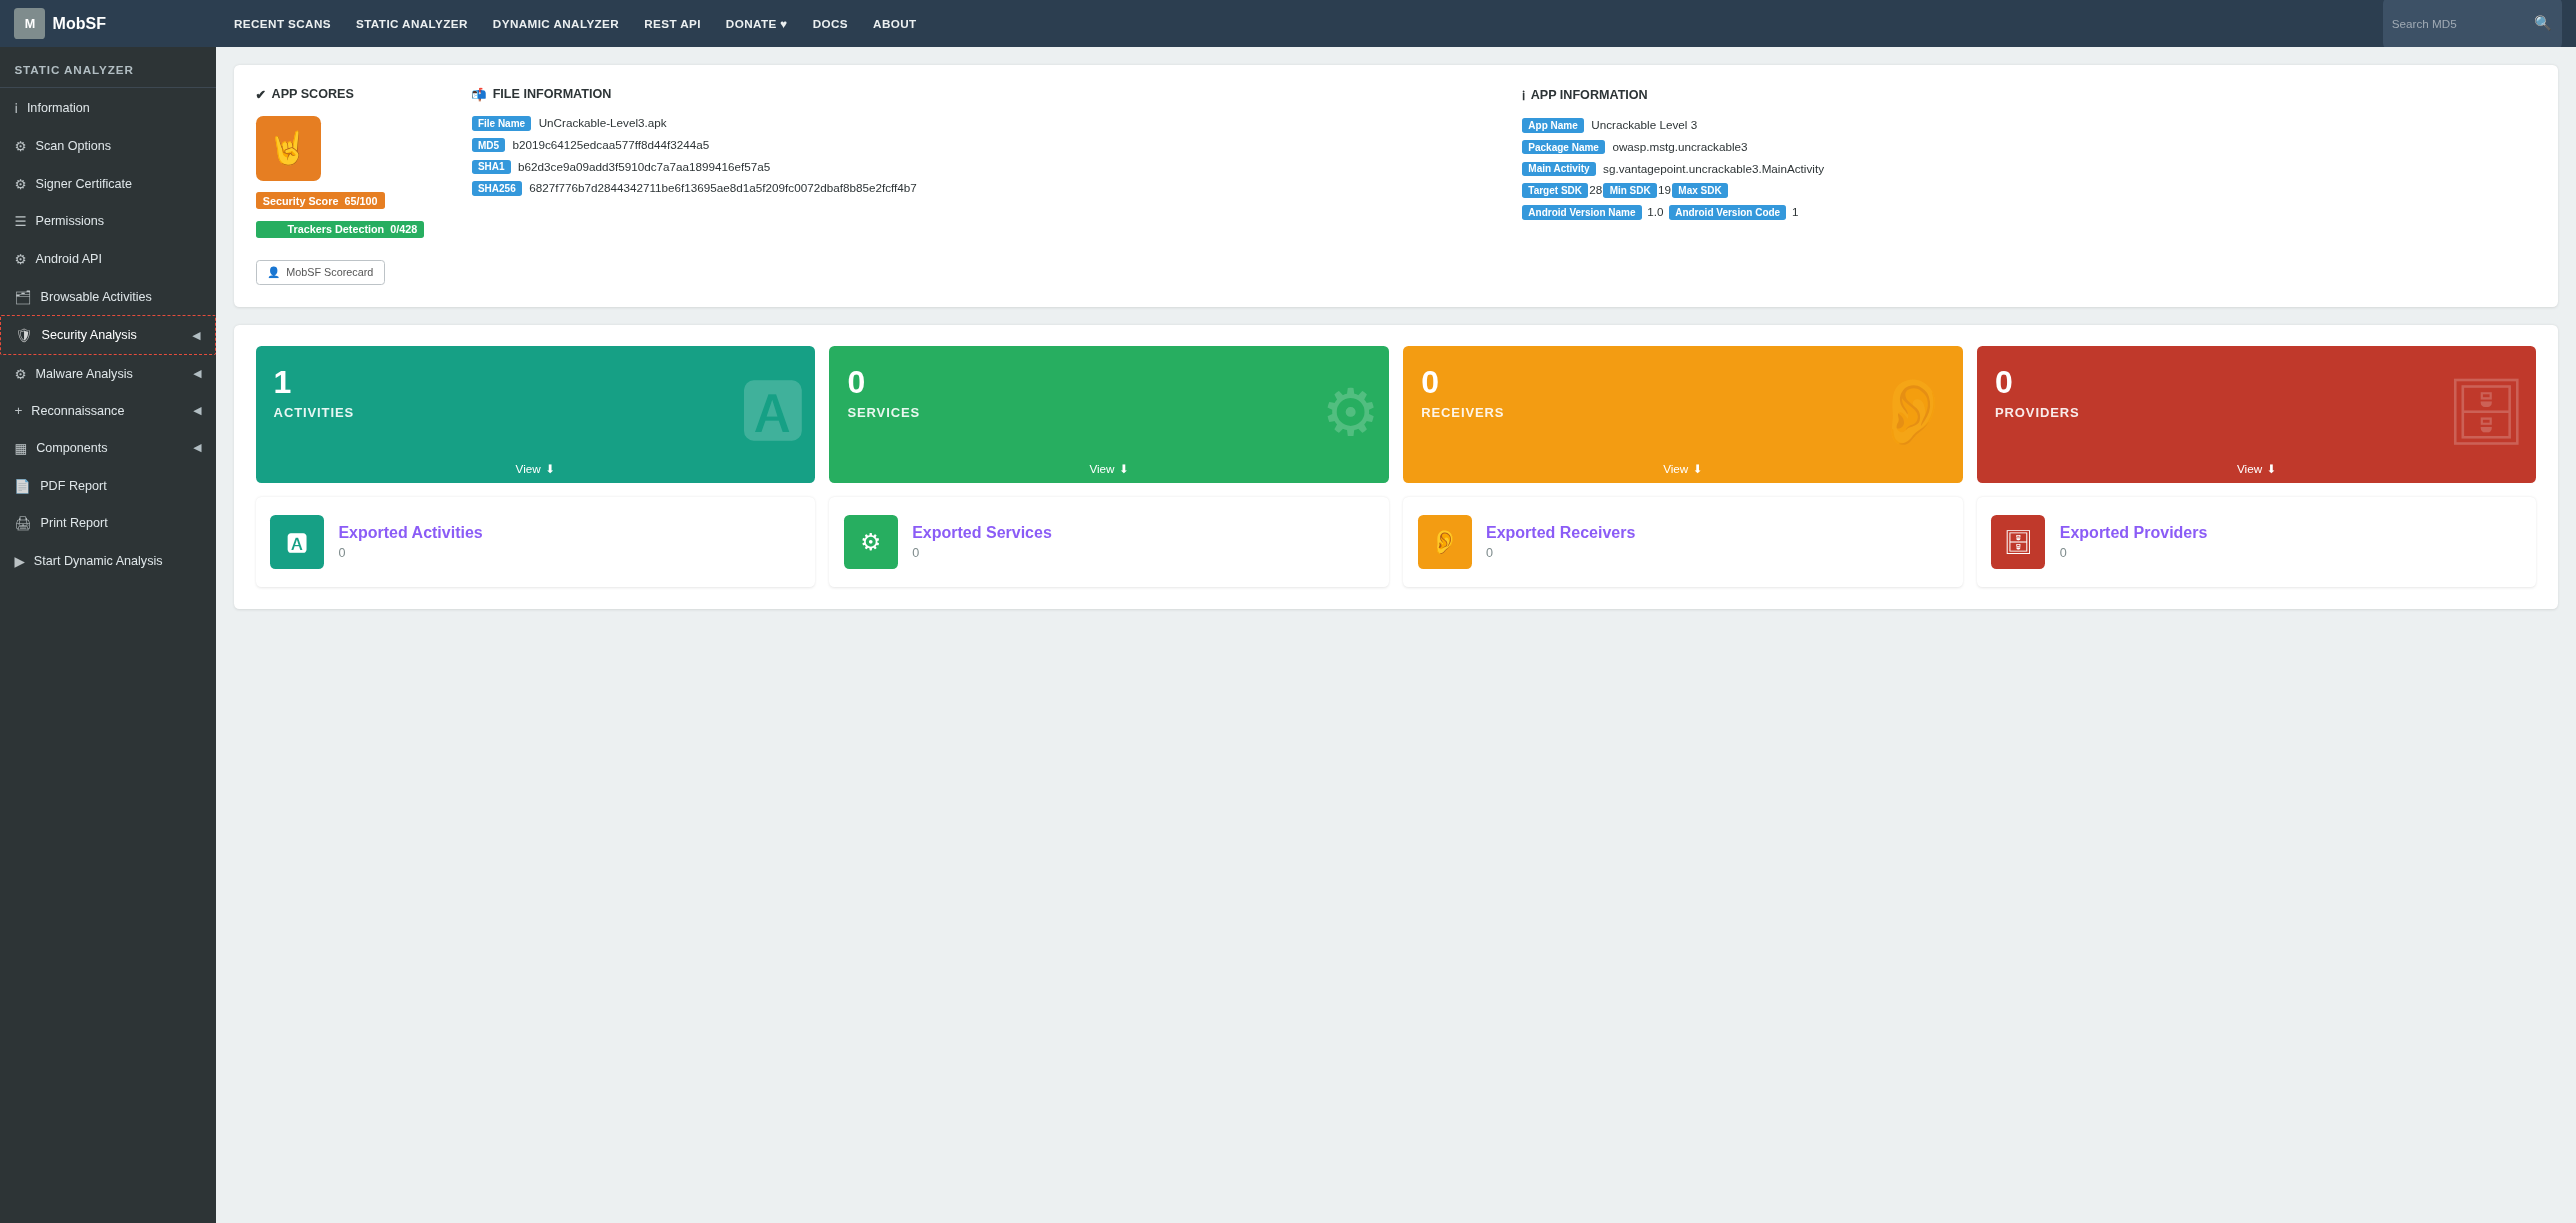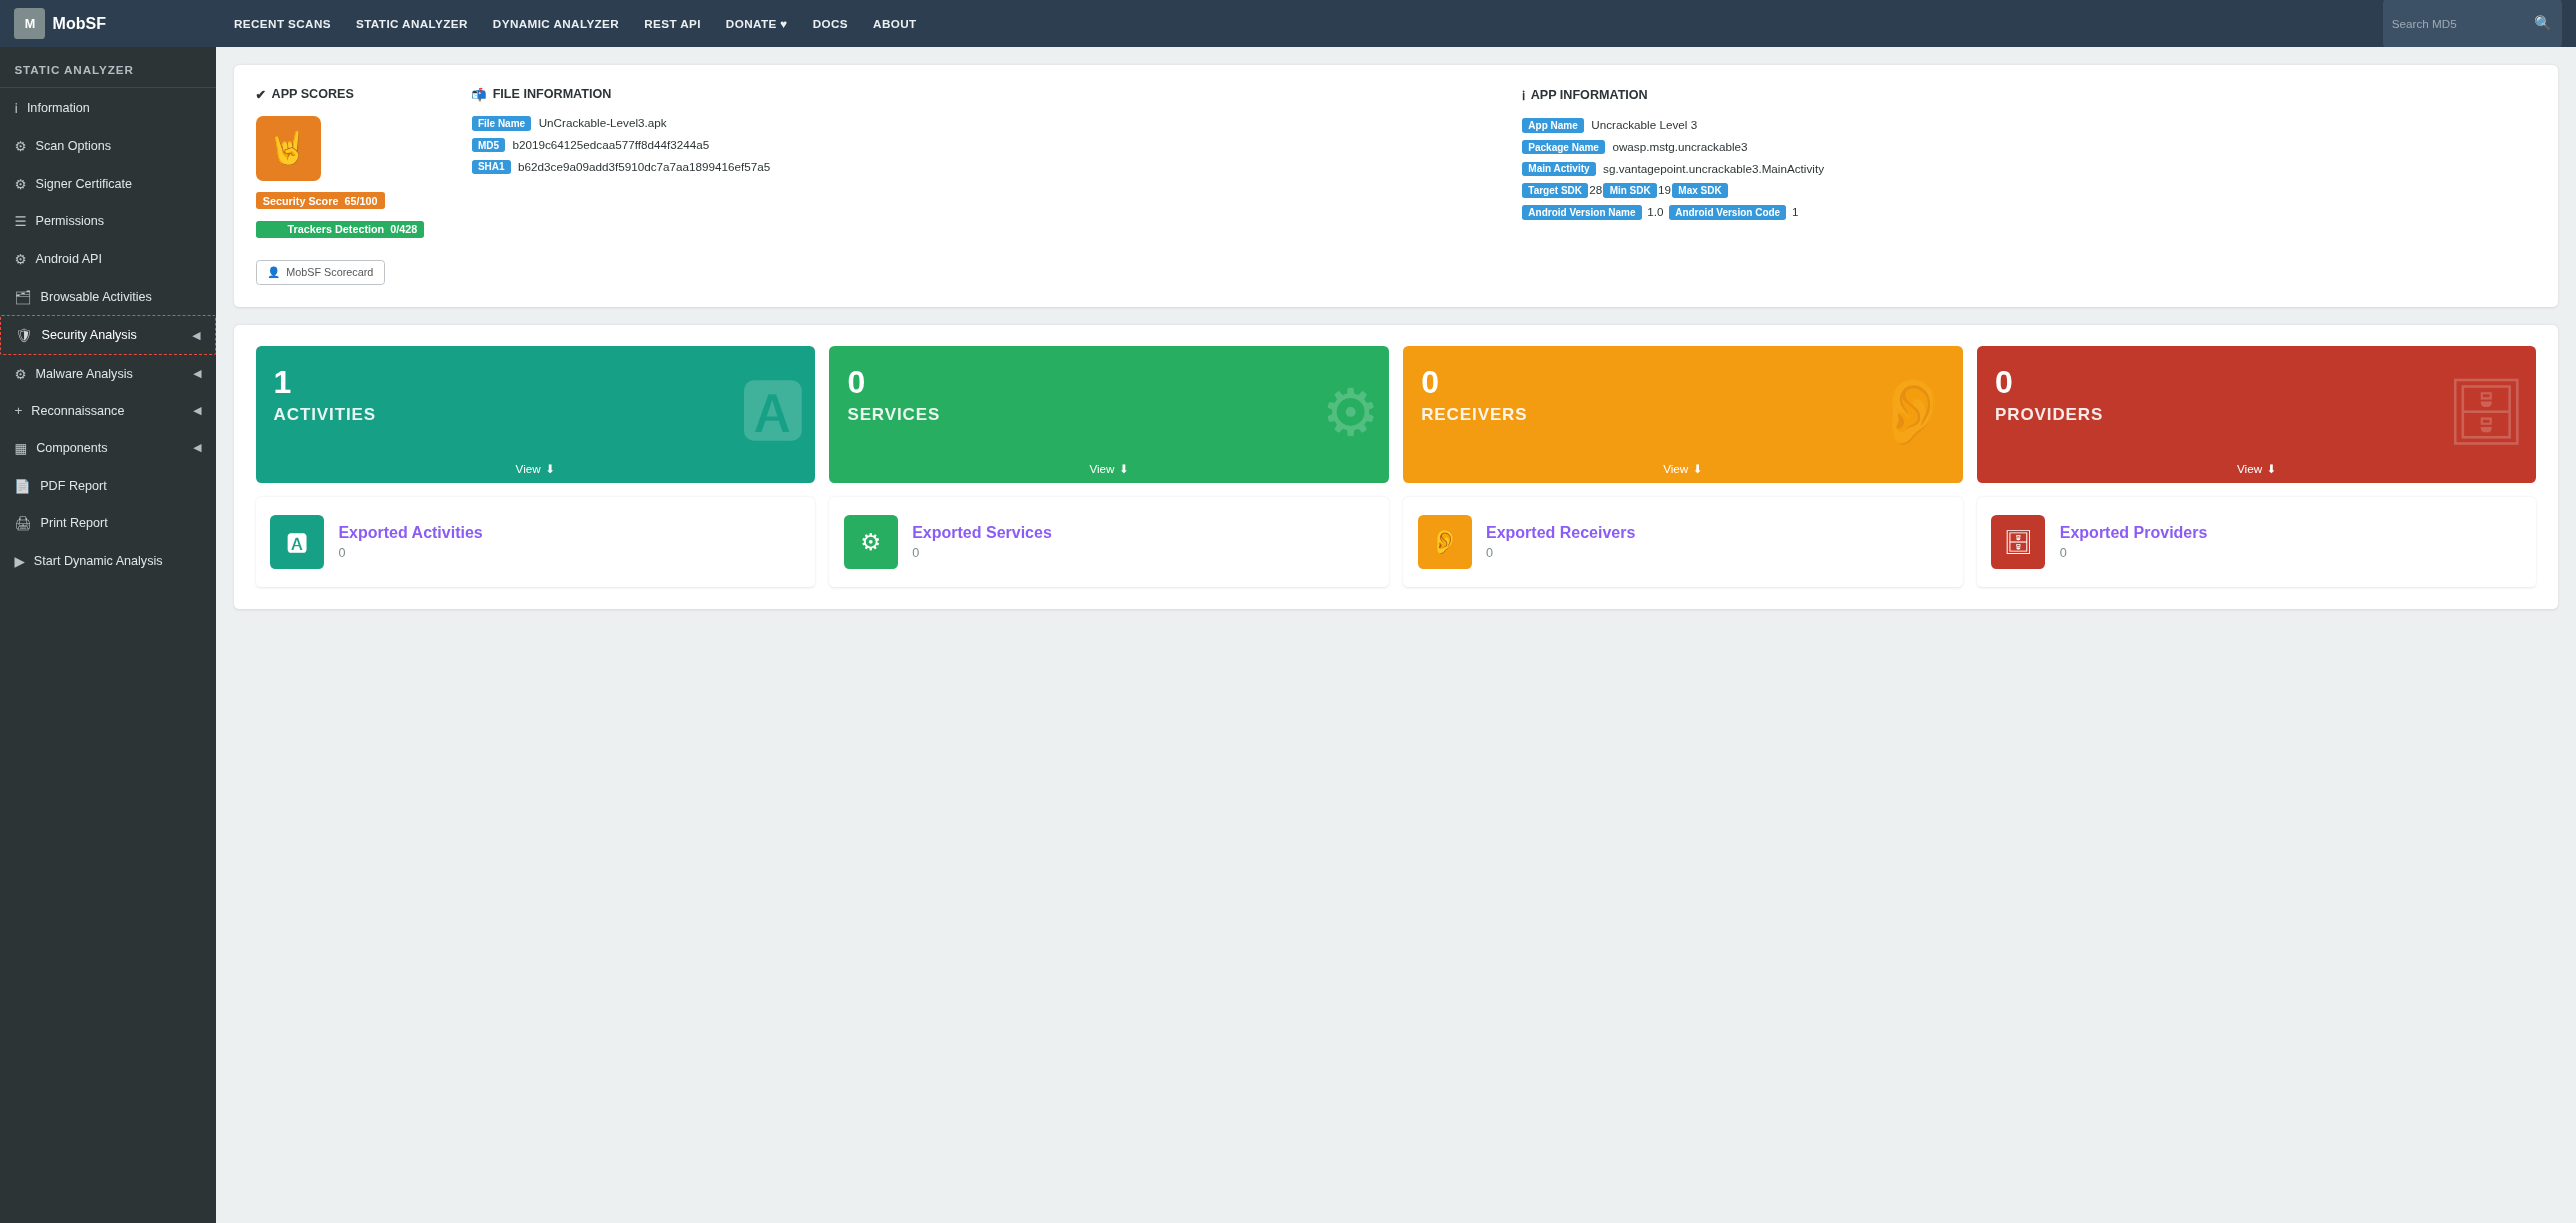--- a/index.html
+++ b/index.html
@@ -128,21 +128,21 @@
       display: flex; flex-direction: column;
     }
     .stat-card-top {
       padding: 18px 18px 9px 18px;
       display: flex; flex-direction: column; position: relative; min-height: 108px;
     }
     .stat-card-number {
       font-size: 32px; font-weight: 700; color: #fff; position: relative; z-index: 1;
     }
     .stat-card-label {
-      font-size: 17px; font-weight: 700; color: rgba(255,255,255,0.9);
+      font-size: 13px; font-weight: 700; color: rgba(255,255,255,0.9);
       letter-spacing: 0.9px; position: relative; z-index: 1; margin-top: 3.6px;
     }
     .stat-card-bg-icon {
       position: absolute; right: 9px; bottom: 4.5px;
       font-size: 65px; opacity: 0.2; color: #fff; z-index: 0;
     }
     .stat-card-view {
       background: rgba(0,0,0,0.15); color: #fff; font-size: 11.7px;
       padding: 7.2px; text-align: left; cursor: pointer;
       display: flex; align-items: center; justify-content: center; gap: 4.5px;
@@ -298,20 +298,24 @@
             <span class="info-value">UnCrackable-Level3.apk</span>
           </div>
           <div class="info-row">
             <span class="info-label">MD5</span>
             <span class="info-value">b2019c64125edcaa577ff8d44f3244a5</span>
           </div>
           <div class="info-row">
             <span class="info-label">SHA1</span>
             <span class="info-value">b62d3ce9a09add3f5910dc7a7aa1899416ef57a5</span>
           </div>
+          <div class="info-row">
+            <span class="info-label">SHA256</span>
+            <span class="info-value">6827f776b7d2844342711be6f13695ae8d1a5f209fc0072dbaf8b85e2fcff4b7</span>
+          </div>
         </div>
 
         <div class="app-info-right">
           <div class="section-title">
             <span>ℹ</span>
             <span>APP INFORMATION</span>
           </div>
           <div class="info-row">
             <span class="info-label">App Name</span>
             <span class="info-value">Uncrackable Level 3</span>

